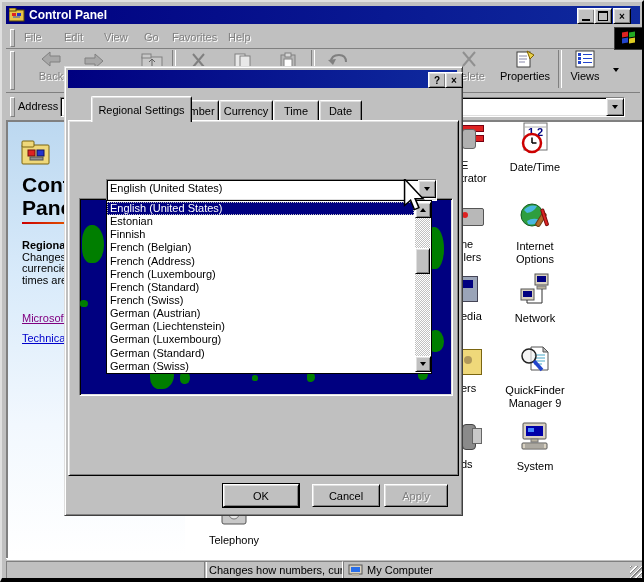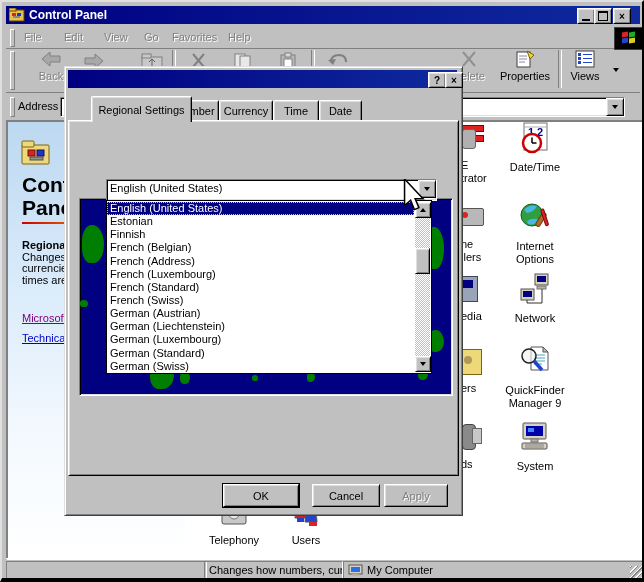--- a/index.html
+++ b/index.html
@@ -282,31 +282,20 @@
   </div>
 
   <div class="dicon" style="left:197px;top:494px;">
     <svg width="34" height="32" viewBox="0 0 34 32">
       <path d="M5 14 Q5 8 17 8 Q29 8 29 14 L29 26 Q29 28 27 28 L7 28 Q5 28 5 26 Z" fill="#c8c8c8" stroke="#555"></path>
       <rect x="3" y="3" width="28" height="6" rx="3" fill="#b0b0b0" stroke="#555"></rect>
       <circle cx="17" cy="18" r="5" fill="#e8e8e8" stroke="#777"></circle>
     </svg>
     <div class="lbl">Telephony</div>
   </div>
-  <div class="dicon" style="left:269px;top:494px;">
-    <svg width="34" height="32" viewBox="0 0 34 32">
-      <circle cx="12" cy="8" r="4" fill="#e8c49a" stroke="#555"></circle>
-      <path d="M6 22 Q6 13 12 13 Q18 13 18 22 Z" fill="#cc2222" stroke="#555"></path>
-      <circle cx="22" cy="11" r="4" fill="#e8c49a" stroke="#555"></circle>
-      <path d="M16 26 Q16 16 22 16 Q28 16 28 26 Z" fill="#2244cc" stroke="#555"></path>
-      <rect x="8" y="22" width="7" height="4" fill="#24c"></rect>
-      <rect x="20" y="26" width="8" height="4" fill="#d22"></rect>
-    </svg>
-    <div class="lbl">Users</div>
-  </div>
 
   <div class="abs" style="left:4px;top:556px;width:634px;height:22px;border-top:1px solid #fff;">
     <div class="status-panel" style="left:0;width:195px;"></div>
     <div class="status-panel" style="left:198px;width:133px;">Changes how numbers, currencies, d</div>
     <div class="status-panel" style="left:337px;width:295px;">
       <svg class="abs" style="left:4px;top:2px;" width="16" height="13" viewBox="0 0 16 13">
         <rect x="1" y="1" width="13" height="9" fill="#d9d2c2" stroke="#555"></rect>
         <rect x="3" y="3" width="9" height="5" fill="#2a6ee8"></rect>
         <rect x="4" y="10" width="7" height="2" fill="#b8b09e"></rect>
       </svg>

